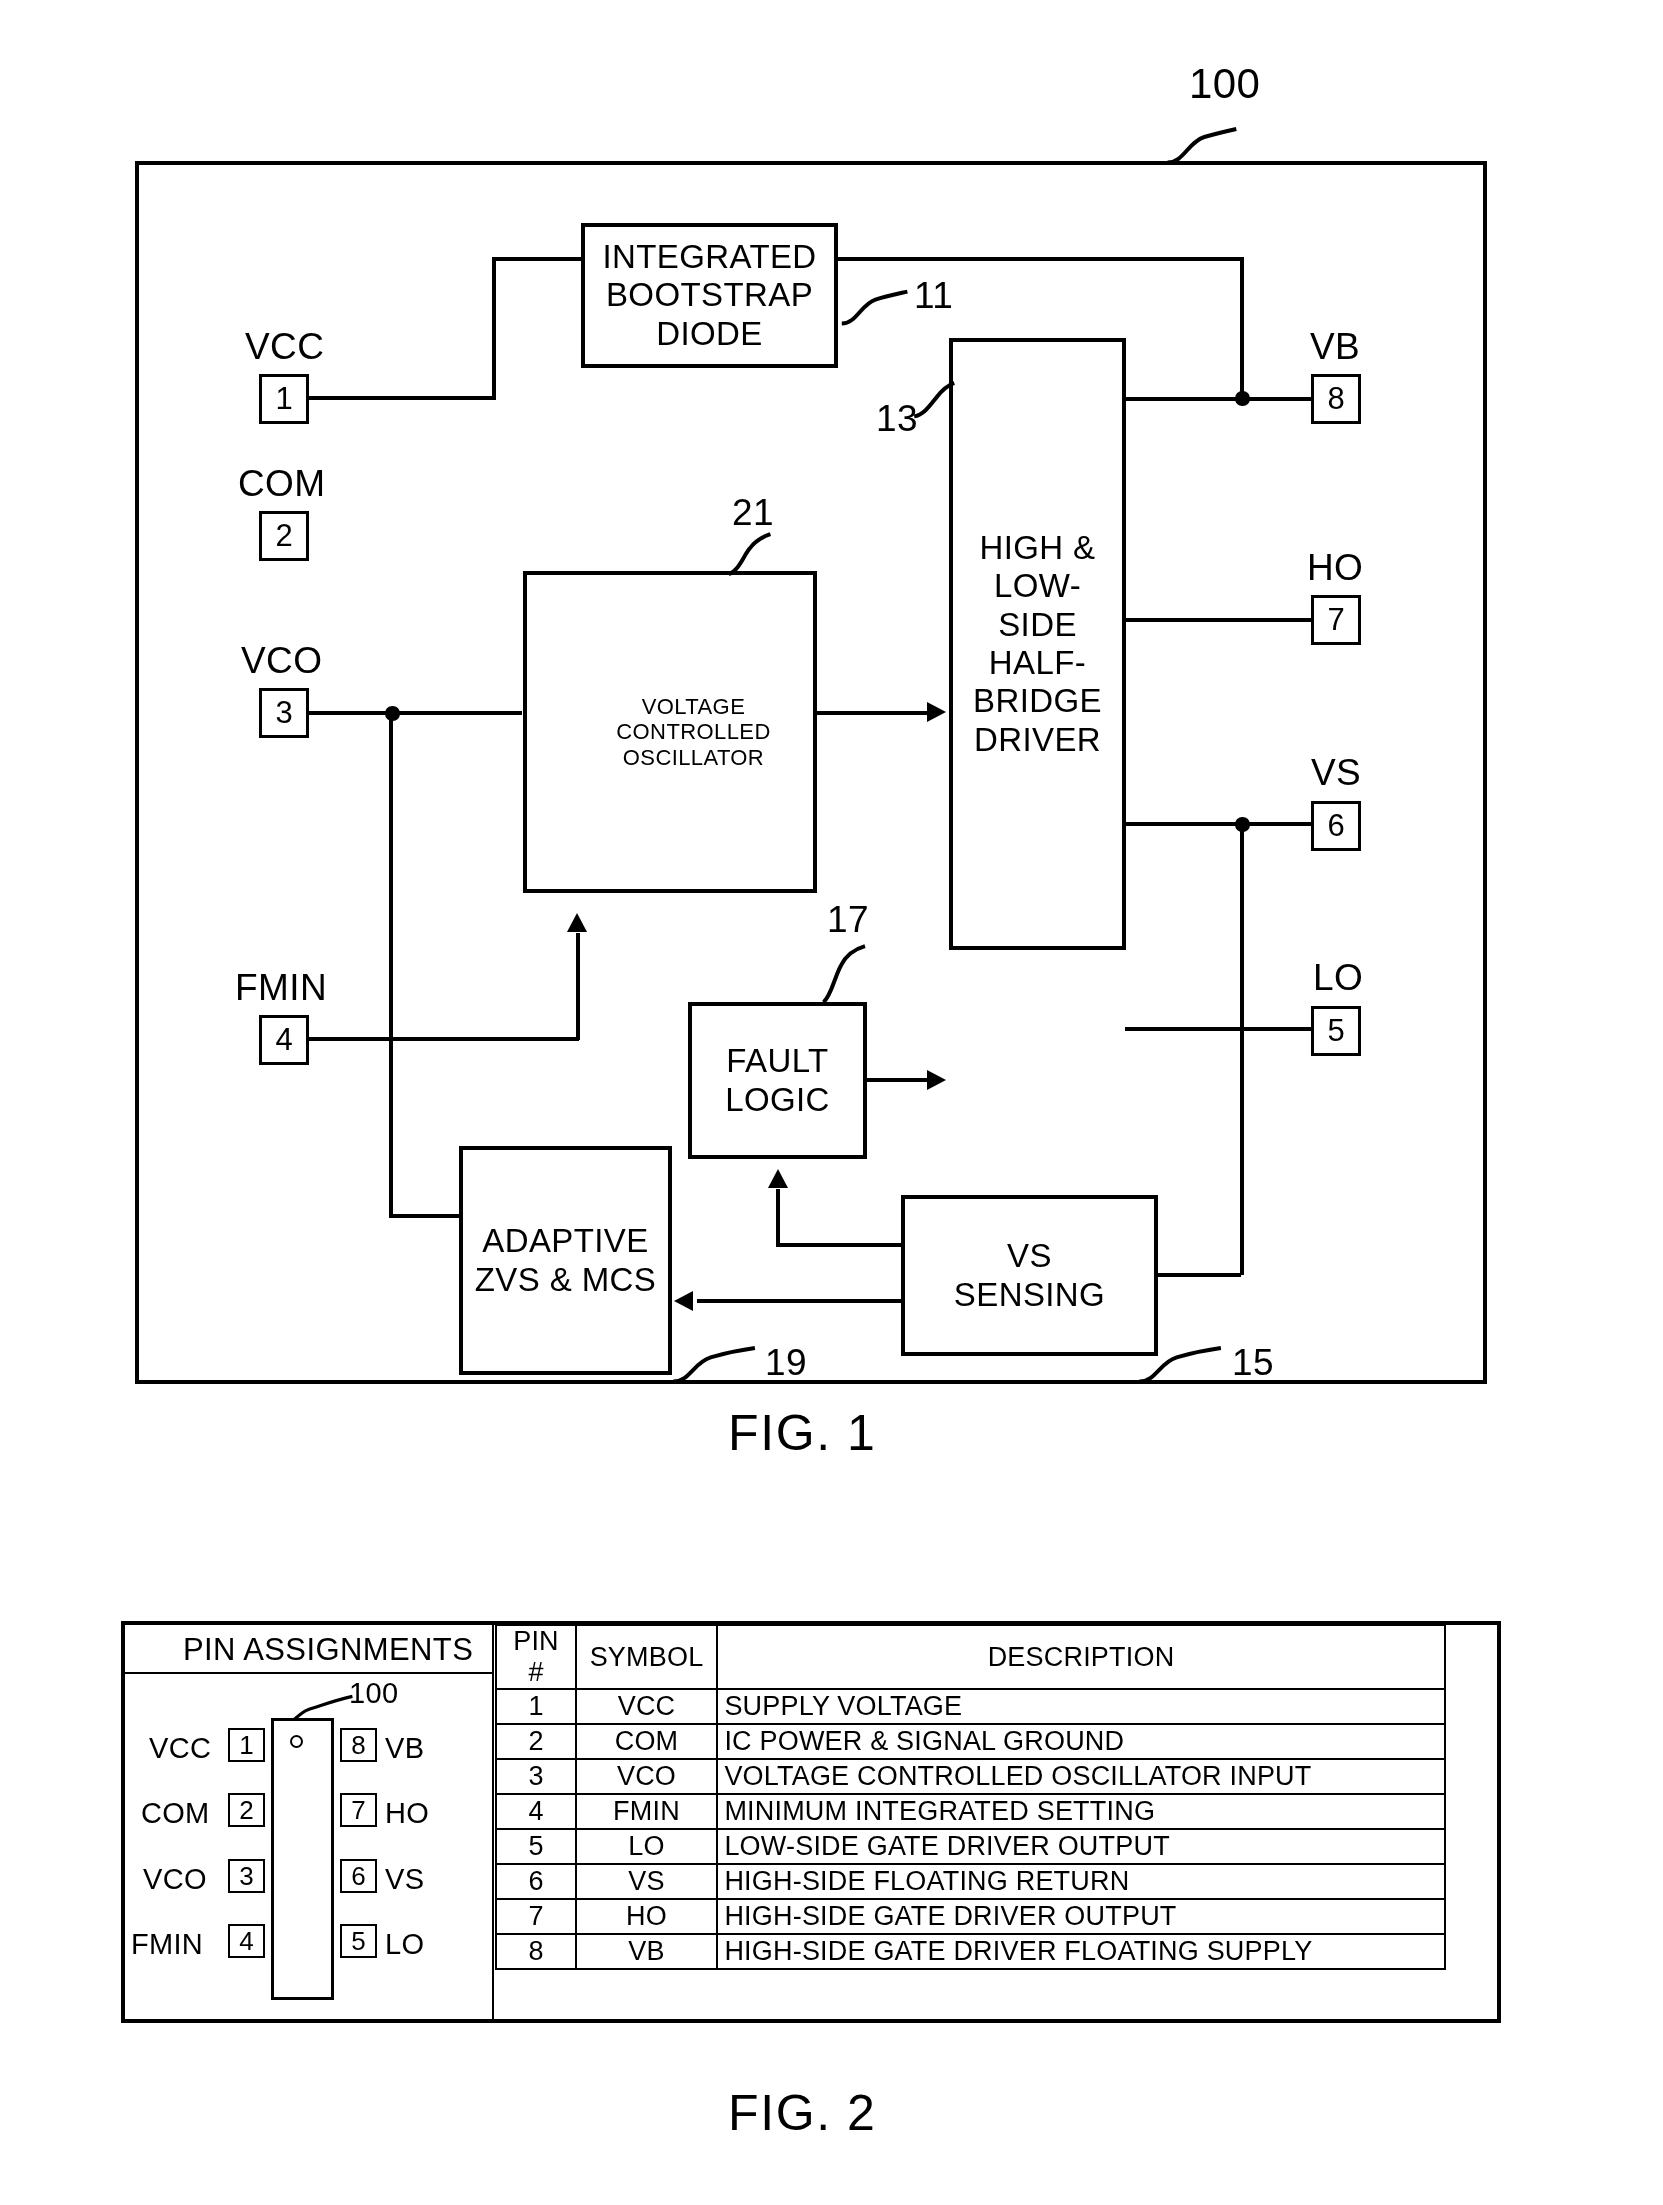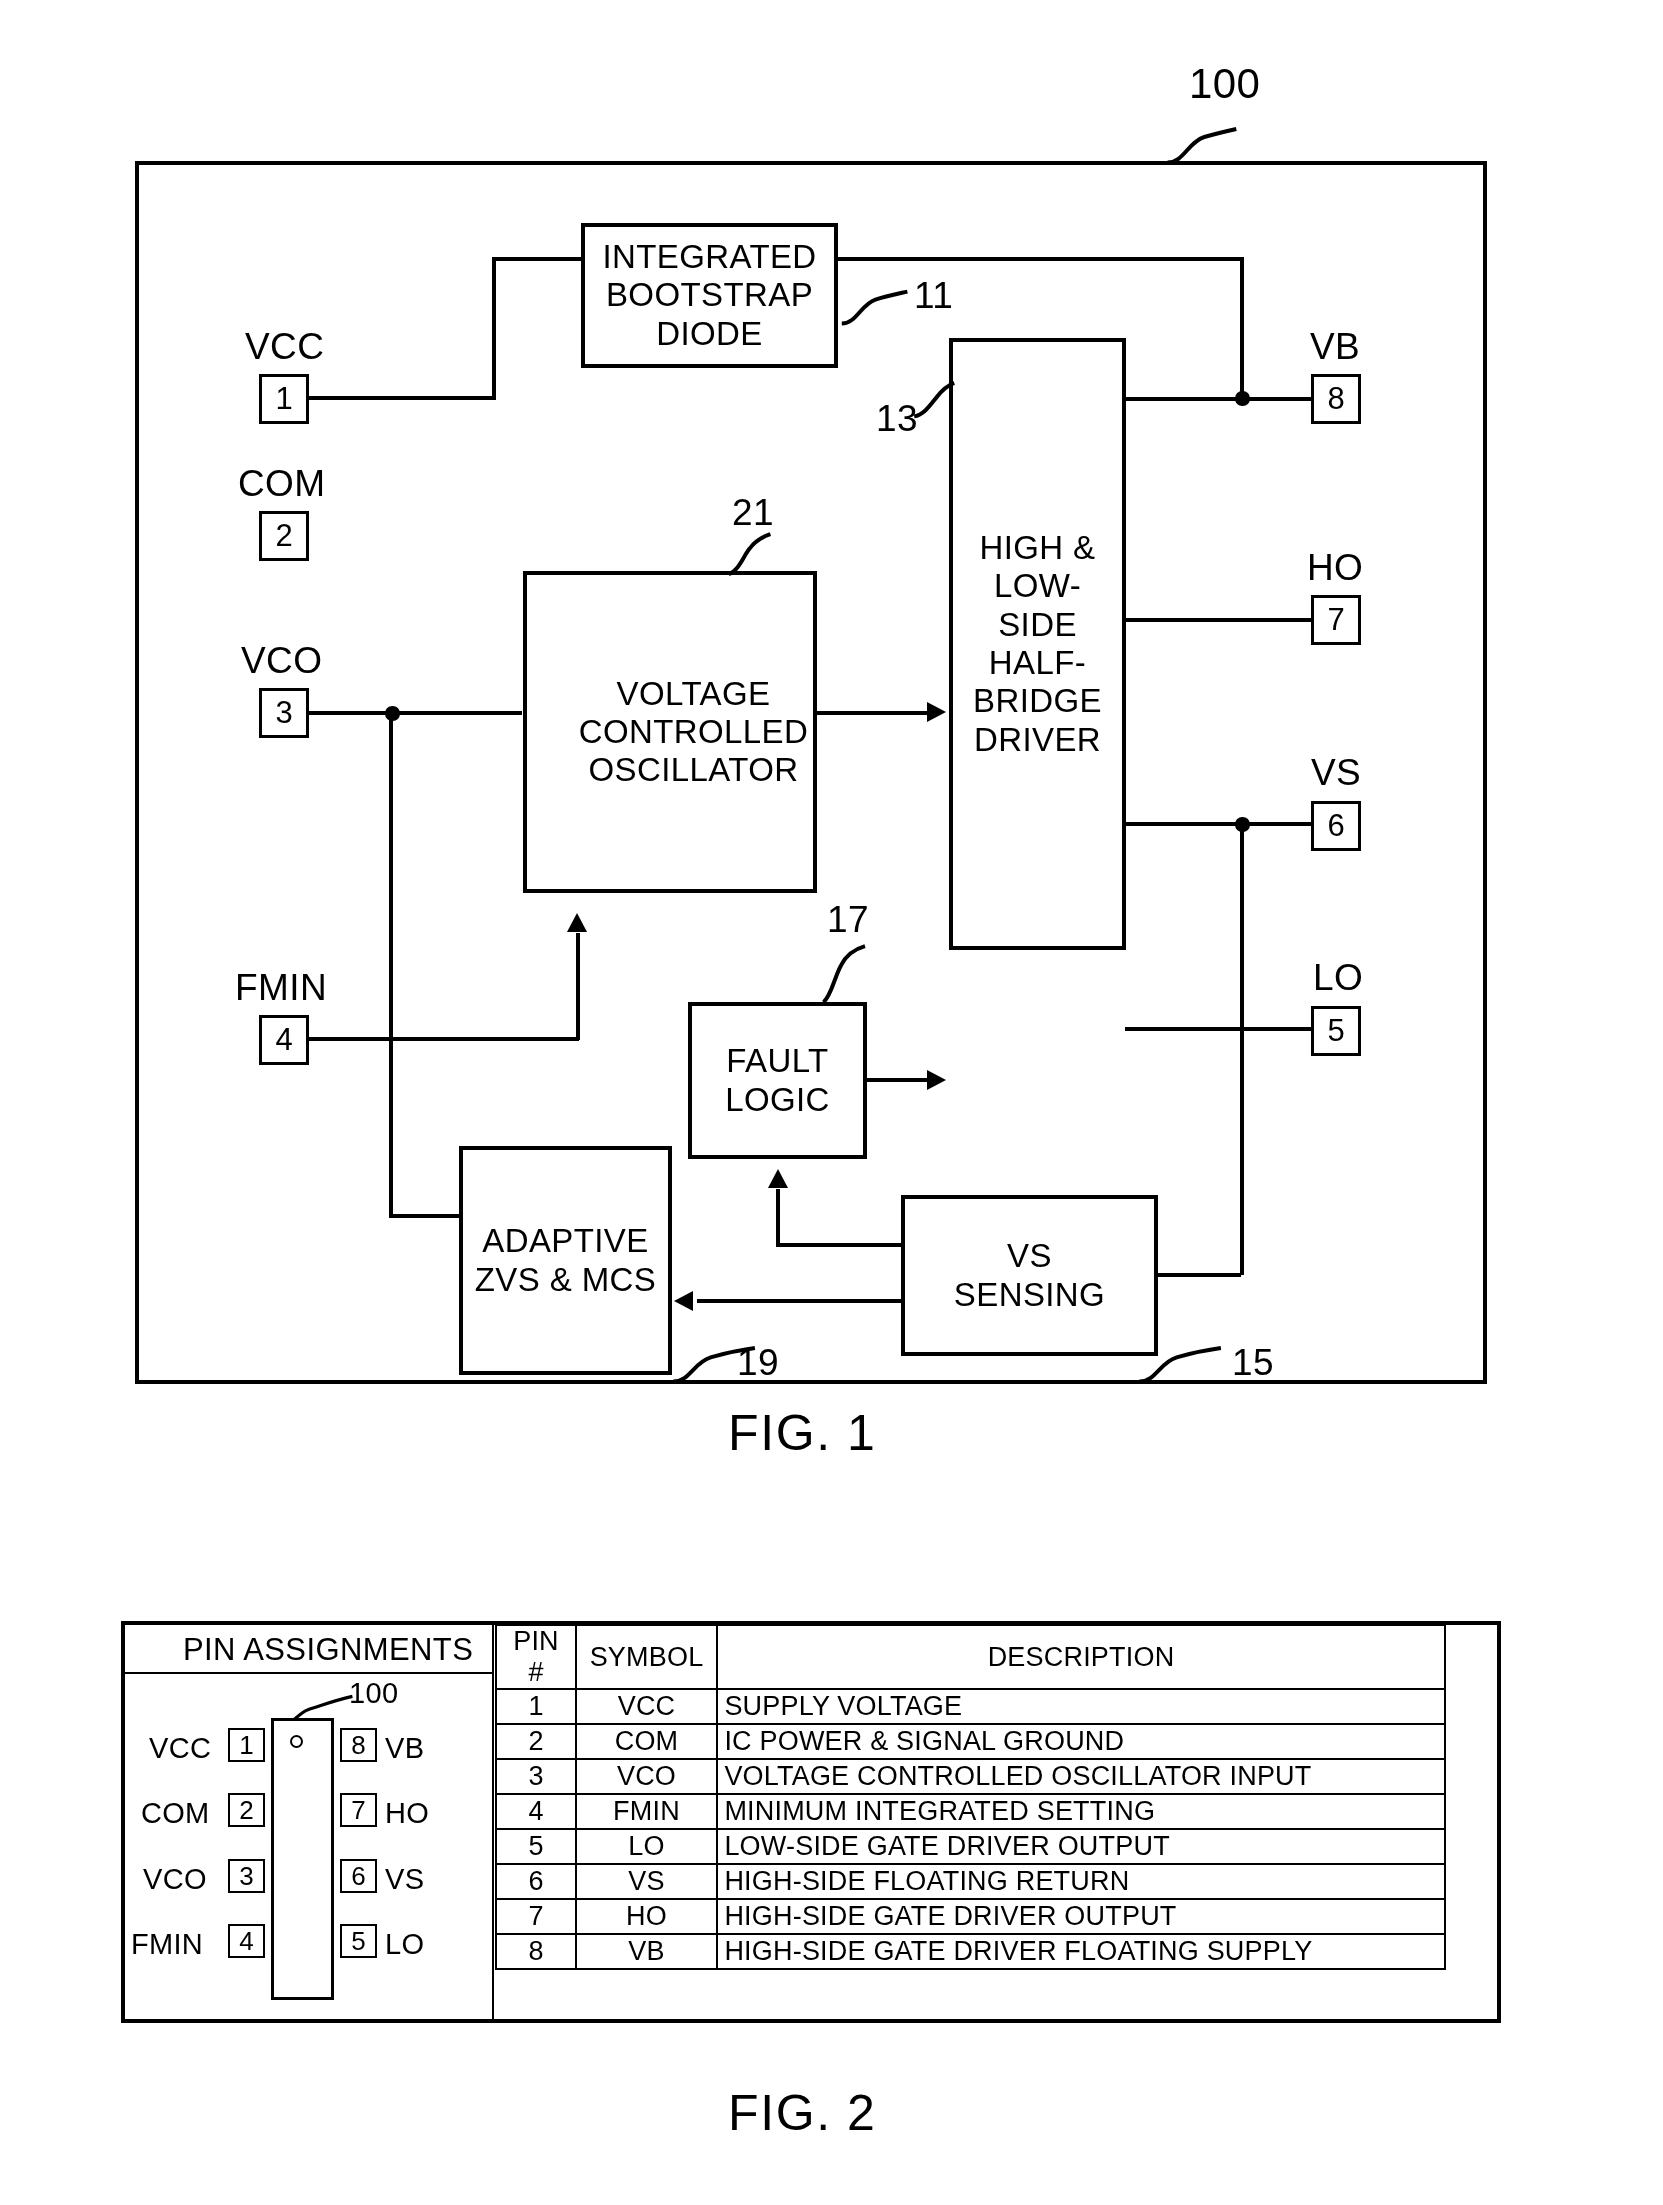--- a/index.html
+++ b/index.html
@@ -171,21 +171,21 @@
     <svg class="abs" style="left:1159px; top:105px; width:97px; height:64px;" viewBox="0 0 120 80">
       <path d="M10 72 C 30 72, 36 46, 56 40 C 70 36, 78 34, 96 30" stroke="#000" stroke-width="5" fill="none"></path>
     </svg>
 
     <div id="fig1-frame"></div>
 
     <div class="blk" id="blk-bootstrap" style="left:581px; top:187px; width:257px; height:145px; font-size:33px;margin-top:36px;">INTEGRATED
 BOOTSTRAP
 DIODE</div>
 
-    <div class="blk" id="blk-vco" style="left:523px; top:571px; width:294px; height:322px; font-size:33px;padding-left:47px;">VOLTAGE
+    <div class="blk" id="blk-vco" style="left:523px; top:571px; width:294px; height:322px; font-size:22px;padding-left:47px;">VOLTAGE
 CONTROLLED
 OSCILLATOR</div>
 
     <div class="blk" id="blk-driver" style="left:949px; top:338px; width:177px; height:612px; font-size:33px;">HIGH &amp;
 LOW-
 SIDE
 HALF-
 BRIDGE
 DRIVER</div>
 
@@ -211,21 +211,21 @@
     <div class="txt" style="left:732px; top:492px; font-size:37px;">21</div>
     <svg class="abs" style="left:724px; top:531px; width:56px; height:48px;" viewBox="0 0 70 60">
       <path d="M6 54 C 18 50, 24 32, 32 22 C 38 14, 46 8, 58 4" stroke="#000" stroke-width="5" fill="none"></path>
     </svg>
 
     <div class="txt" style="left:819px; top:899px; font-size:37px;margin-left:8px;">17</div>
     <svg class="abs" style="left:817px; top:943px; width:56px; height:64px;" viewBox="0 0 70 80">
       <path d="M8 74 C 18 66, 22 42, 30 28 C 36 16, 46 8, 60 4" stroke="#000" stroke-width="5" fill="none"></path>
     </svg>
 
-    <div class="txt" style="left:737px; top:1342px; font-size:37px;text-align:center;">19</div>
+    <div class="txt" style="left:765px; top:1342px; font-size:37px;text-align:center;">19</div>
     <svg class="abs" style="left:668px; top:1332px; width:93px; height:56px;" viewBox="0 0 115 70">
       <path d="M6 62 C 26 62, 32 38, 52 32 C 66 28, 78 24, 108 20" stroke="#000" stroke-width="5" fill="none"></path>
     </svg>
 
     <div class="txt" style="left:1232px; top:1342px; font-size:37px;">15</div>
     <svg class="abs" style="left:1134px; top:1332px; width:93px; height:56px;" viewBox="0 0 115 70">
       <path d="M6 62 C 26 62, 32 38, 52 32 C 66 28, 78 24, 108 20" stroke="#000" stroke-width="5" fill="none"></path>
     </svg>
 
     <div class="txt" style="left:245px; top:326px; font-size:37px;">VCC</div>

